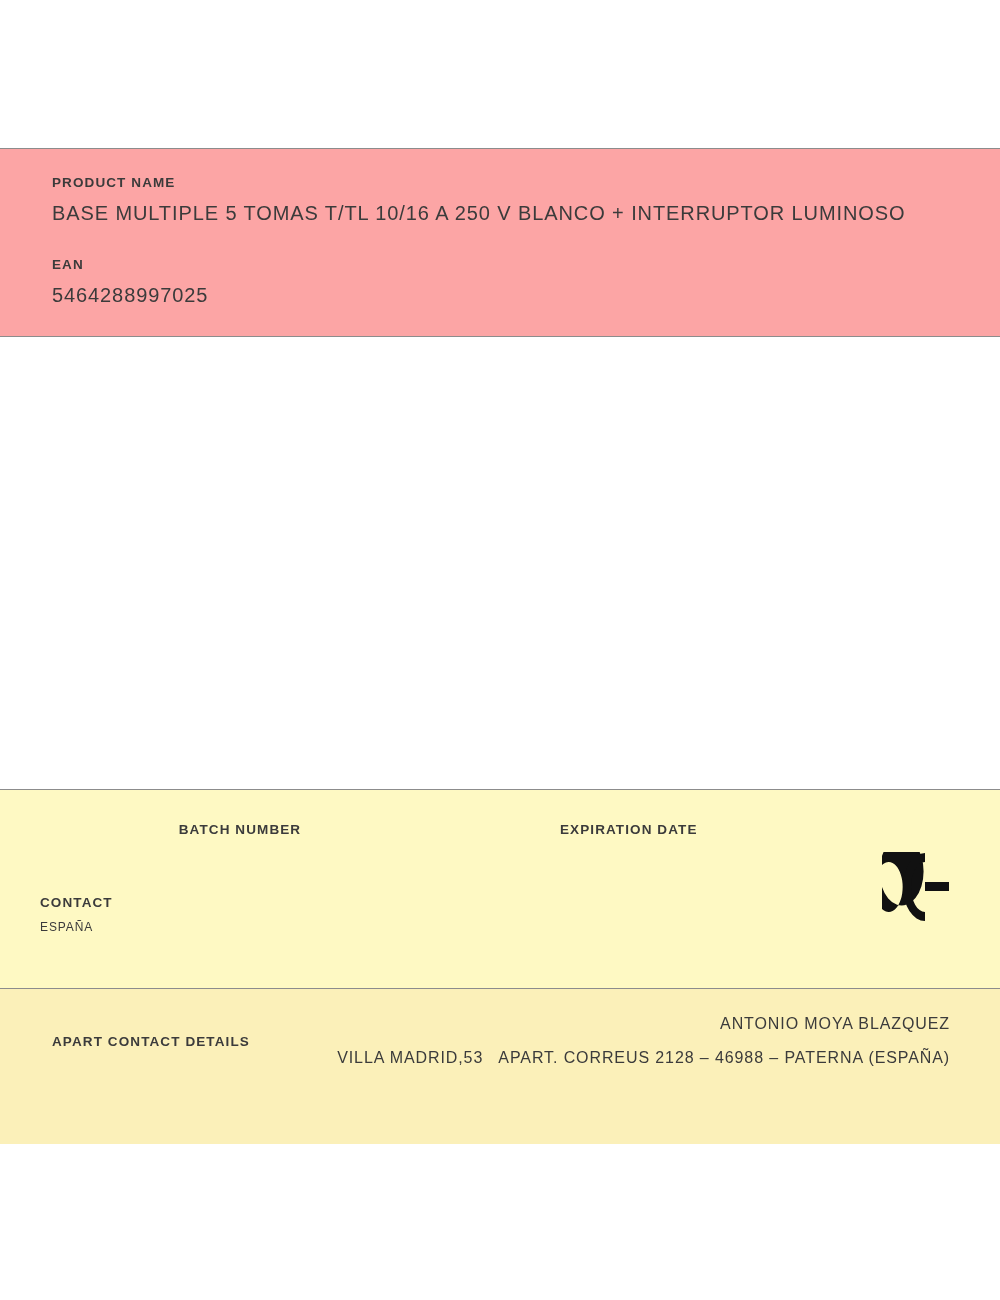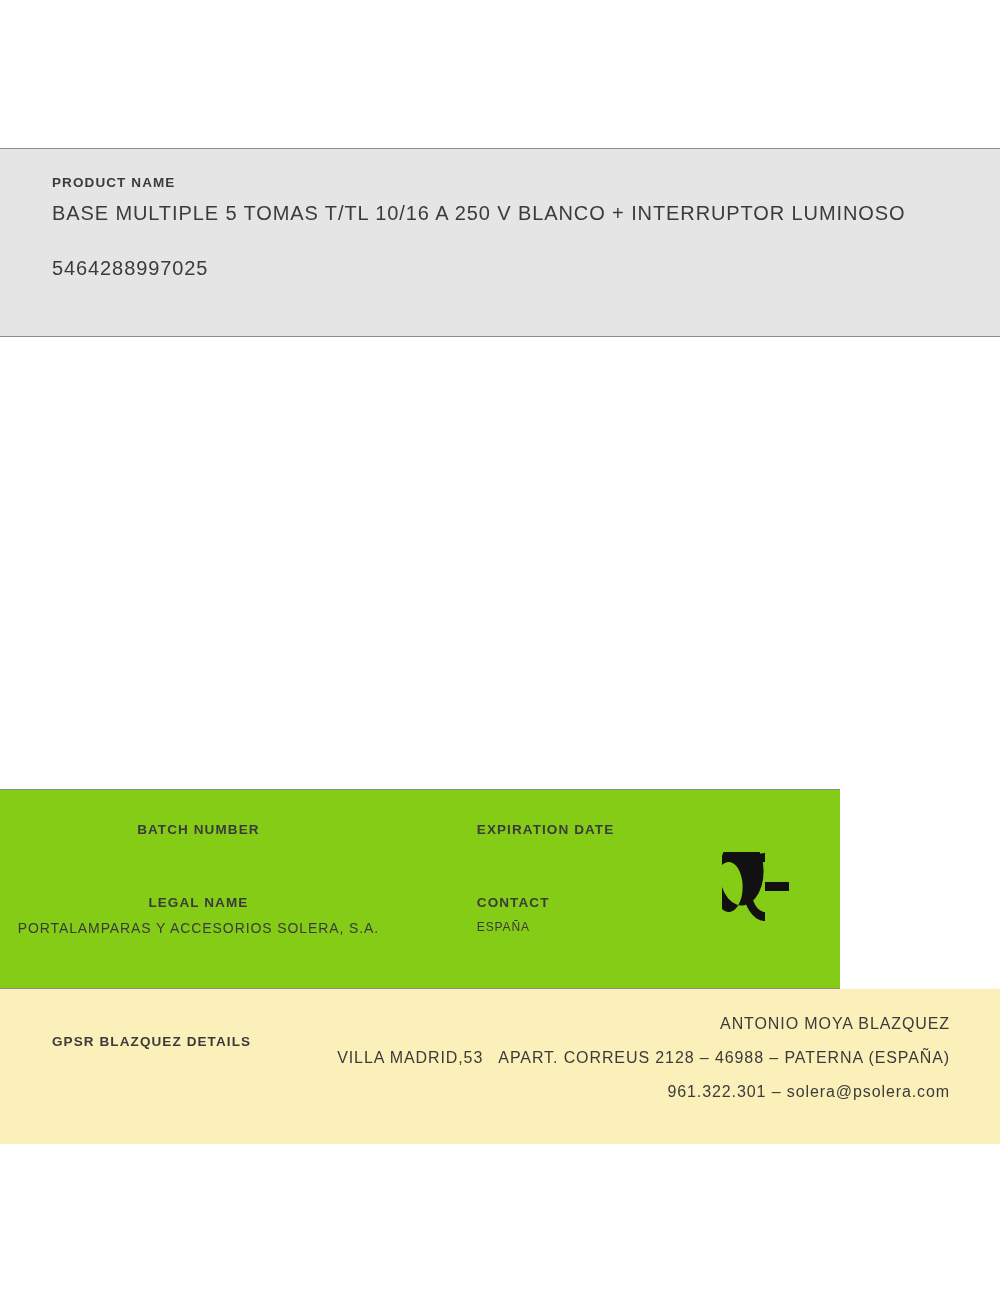--- a/index.html
+++ b/index.html
@@ -21,21 +21,21 @@
     inset: 0;
   }
 
   
   .product-block {
     position: absolute;
     left: 0;
     top: 148px;
     width: 1000px;
     height: 189px;
-    background: #e5e5e5;
+    background: #fca5a5;
     border-top: 1px solid #8c8c8c;
     border-bottom: 1px solid #8c8c8c;
     box-sizing: border-box;
   }
   .product-inner {
     padding: 26px 52px 0 52px;
   }
   .field-label {
     font-size: 13.5px;
     font-weight: bold;
@@ -61,23 +61,23 @@
     width: 1000px;
     height: 452px;
     background: #ffffff;
   }
 
   
   .info-block {
     position: absolute;
     left: 0;
     top: 789px;
-    width: 840px;
+    width: 1000px;
     height: 200px;
-    background: #84cc16;
+    background: #fef9c3;
     border-top: 1px solid #8c8c8c;
     border-bottom: 1px solid #8c8c8c;
     box-sizing: border-box;
   }
   .info-row {
     display: flex;
     width: 100%;
     box-sizing: border-box;
   }
   .info-row.row1 {
@@ -188,66 +188,62 @@
 </head>
 <body>
 
 <div class="page">
 
   <div class="product-block">
     <div class="product-inner">
       <p class="field-label">PRODUCT NAME</p>
       <p class="field-value">BASE MULTIPLE 5 TOMAS T/TL 10/16 A 250 V BLANCO + INTERRUPTOR LUMINOSO</p>
       <div class="gap-block"></div>
+      <p class="field-label">EAN</p>
       <p class="field-value">5464288997025</p>
     </div>
   </div>
 
   <div class="blank-area"></div>
 
   <div class="info-block">
     <div class="info-row row1">
       <div class="col-left">
         <p class="center-label">BATCH NUMBER</p>
         <p class="center-value"></p>
       </div>
       <div class="col-right">
         <p class="left-label">EXPIRATION DATE</p>
         <p class="left-value"></p>
       </div>
     </div>
 
     <div class="info-row row2">
-      <div class="col-left">
-        <p class="center-label">LEGAL NAME</p>
-        <p class="center-value">PORTALAMPARAS Y ACCESORIOS SOLERA, S.A.</p>
-      </div>
       <div class="col-right">
         <p class="left-label">CONTACT</p>
         <p class="left-value">ESPAÑA</p>
       </div>
     </div>
 
     <div class="ce-mark">
       <svg width="110" height="70" viewBox="0 0 110 70" xmlns="http://www.w3.org/2000/svg">
 
         <path d="M44 35 A 22 34 0 1 0 44 4 L 44 13 A 14 25 0 1 1 44 57 Z" fill="#111111" transform="translate(-4,0)"></path>
 
         <path d="M61 1 A 22 34 0 1 0 61 69 L 61 60 A 14 25 0 1 1 61 10 Z" fill="#111111" transform="translate(22,0)"></path>
         <rect x="83" y="30" width="24" height="9" fill="#111111"></rect>
       </svg>
     </div>
   </div>
 
   <div class="gpsr-block">
     <div class="gpsr-inner">
-      <p class="gpsr-label">GPSR BLAZQUEZ DETAILS</p>
+      <p class="gpsr-label">APART CONTACT DETAILS</p>
       <div class="gpsr-lines">
         <p class="gpsr-line">ANTONIO MOYA BLAZQUEZ</p>
         <p class="gpsr-line">VILLA MADRID,53   APART. CORREUS 2128 – 46988 – PATERNA (ESPAÑA)</p>
-        <p class="gpsr-line">961.322.301 – solera@psolera.com</p>
       </div>
     </div>
   </div>
 
   <div class="bottom-area"></div>
 
 </div>
 
 </body></html>

